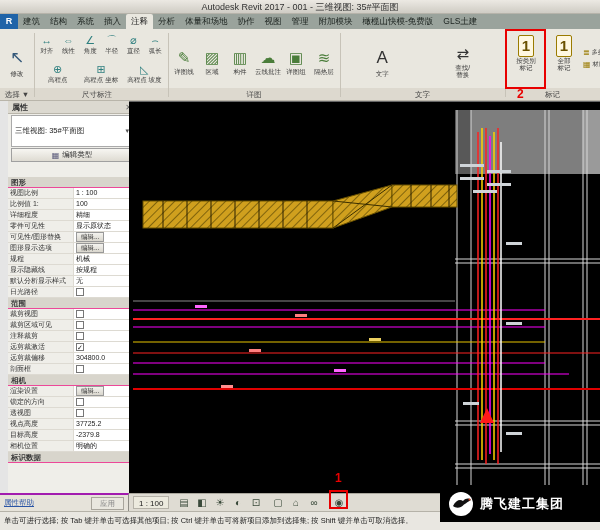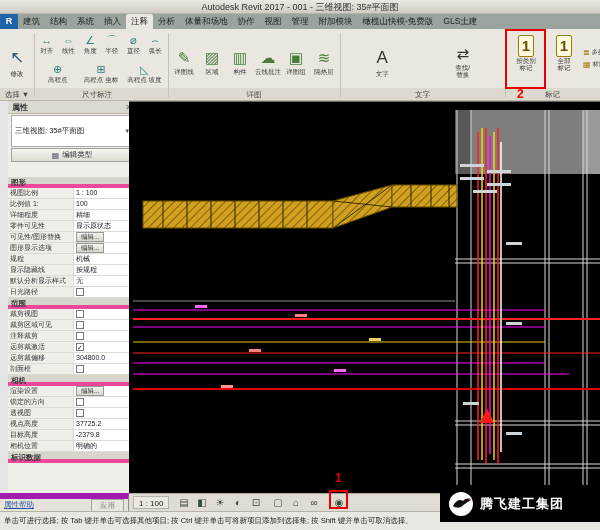--- a/index.html
+++ b/index.html
@@ -49,35 +49,35 @@
   #type-sel { height:30px; margin:2px 3px 0 3px; background:#fff; border:1px solid #7596b5;
     display:flex; align-items:center; gap:4px; padding:0 3px; font-size:9px; color:#222; }
   #type-sel .dd, #inst-row .dd { margin-left:auto; font-size:7px; color:#555; }
   #inst-row { height:14px; margin:1px 3px 0 3px; background:#fff; border:1px solid #aaa;
     display:flex; align-items:center; font-size:7.5px; color:#222; padding:15px 3px; white-space:nowrap; overflow:hidden; }
   #edittype { height:14px; margin:1px 3px 1px 3px; border:1px solid #a0a0a0;
     background:linear-gradient(#f7f6f2,#dedbd2); display:flex; align-items:center; justify-content:center;
     gap:3px; font-size:7.5px; color:#333; }
   .eticon { color:#557; font-size:8px; }
   #prop-rows { position:absolute; left:0; top:76px; right:7px; bottom:0; overflow:hidden; }
-  .pgroup { height:11px; line-height:11px; background:#d8d5cc; border-bottom:4px solid #ec4899;
+  .pgroup { height:11px; line-height:11px; background:#d8d5cc; border-bottom:1px solid #ec4899;
     font-size:7.5px; font-weight:bold; color:#3a3a3a; padding:0 3px; }
   .prow2 { height:11px; display:flex; border-bottom:1px solid #dddad2; }
   .plab { width:66px; font-size:7px; line-height:10px; color:#333; padding:0 2px;
     border-right:1px solid #dddad2; white-space:nowrap; overflow:hidden; }
   .pval { flex:1; background:#fff; font-size:7px; line-height:10px; color:#222; padding:0 2px;
     white-space:nowrap; overflow:hidden; display:flex; align-items:center; }
   .vbtn { border:1px solid #999; background:linear-gradient(#f4f3ef,#d9d6cd); padding:0 4px;
     font-size:6.5px; line-height:8px; color:#333; }
   .cb { width:8px; height:8px; border:1px solid #777; background:#fff; font-size:7px;
     line-height:7px; text-align:center; color:#222; }
   #pal-scroll { position:absolute; right:0; top:76px; bottom:0; width:7px; background:#e3e1d9; border-left:1px solid #c6c3b9; }
   #pal-thumb { position:absolute; left:1px; top:8px; width:4px; height:90px; background:#b3b0a6; border-radius:2px; }
   #pal-bottom { position:absolute; left:0; top:493px; width:129px; height:18px; background:#e6e3da;
-    border-top:6px solid #a21caf; border-right:1px solid #8f8d86;
+    border-top:2px solid #a21caf; border-right:1px solid #8f8d86;
     display:flex; align-items:center; justify-content:space-between; padding:0 4px; }
   #prop-help { font-size:7.5px; color:#2a55a5; text-decoration:underline; }
   #apply-btn { font-size:7.5px; color:#888; border:1px solid #a8a59c; background:#e9e7df; padding:0 8px; line-height:11px; }
 
   
   #canvas { position:absolute; left:129px; top:101px; width:471px; height:392px; background:#000; border-top:1px solid #666; }
   #cansvg { display:block; }
 
   
   #viewbar { position:absolute; left:129px; top:493px; width:471px; height:18px;

